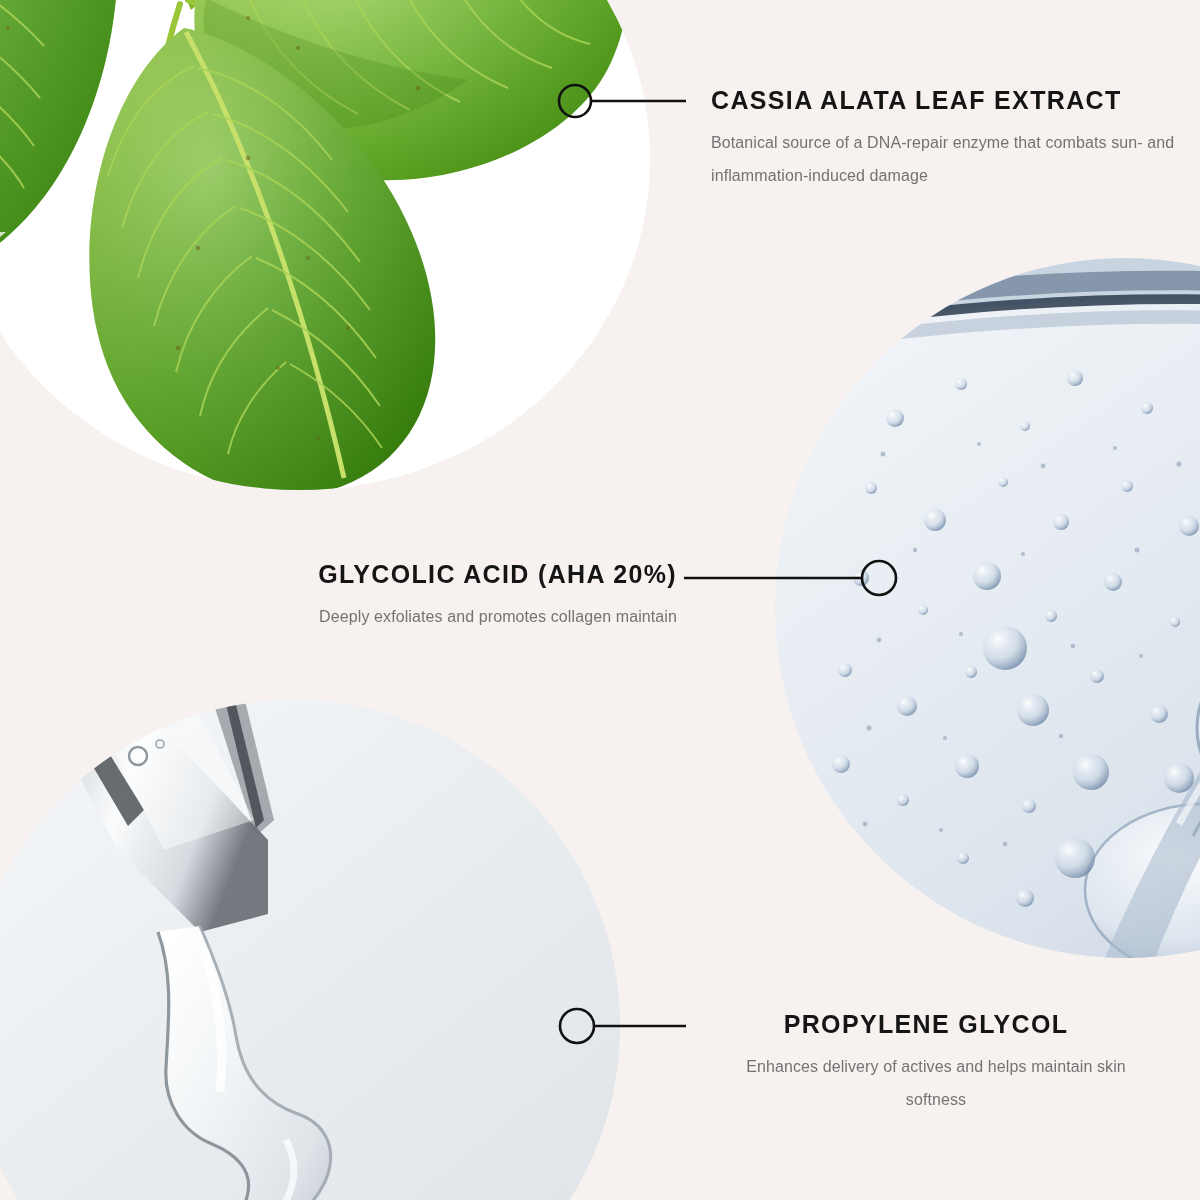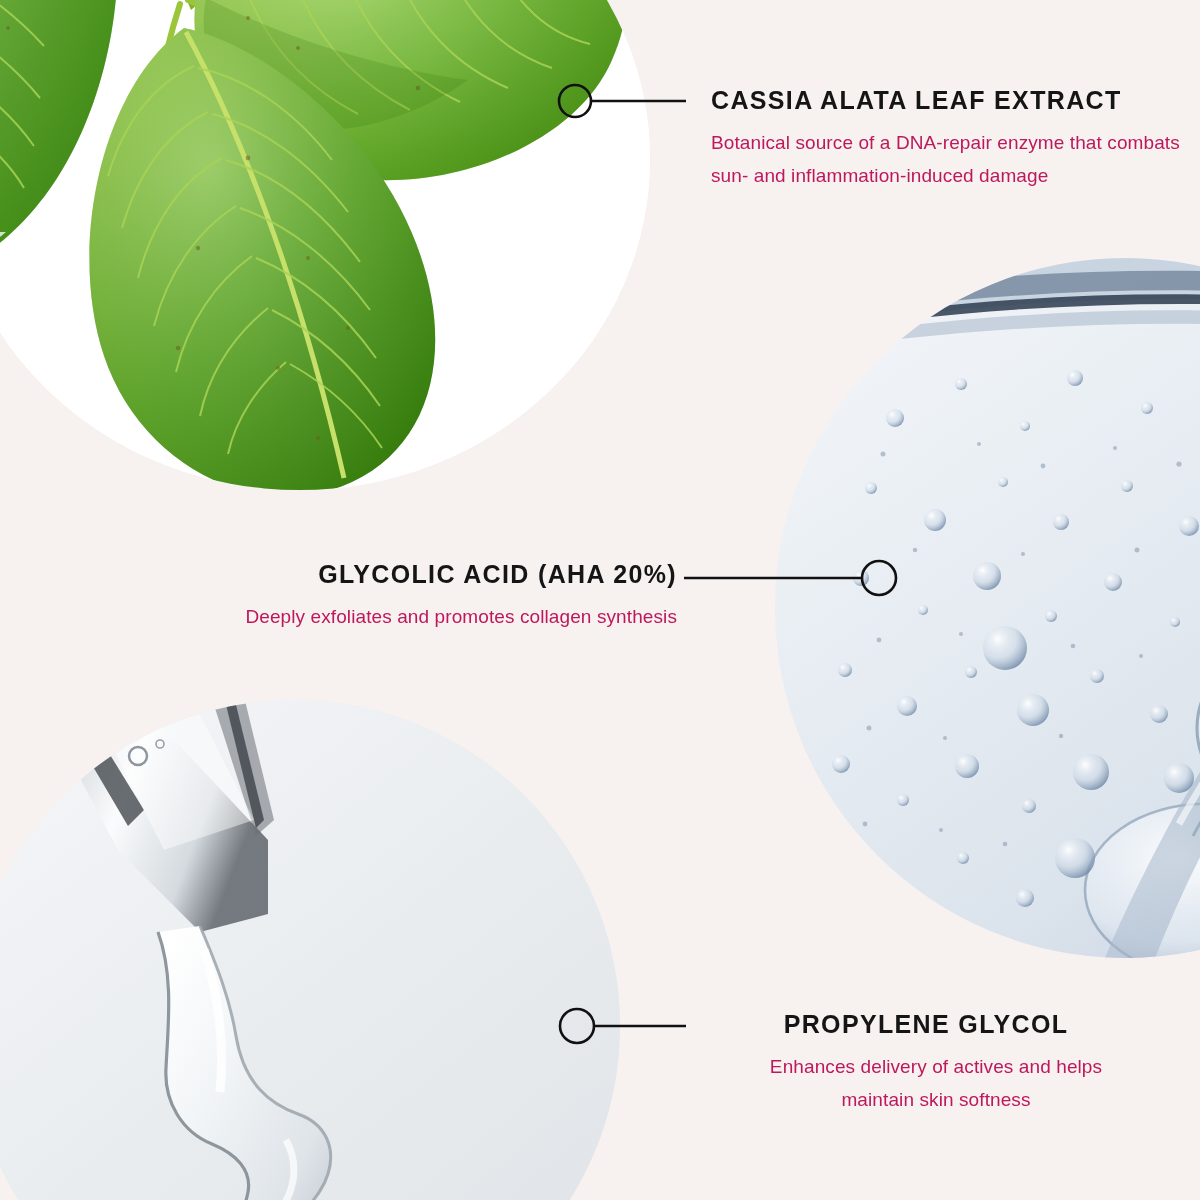--- a/index.html
+++ b/index.html
@@ -33,23 +33,23 @@
   .callout{position:absolute;}
   .c-title{
     font-weight:bold;
     font-size:25px;
     letter-spacing:1.35px;
     color:#151515;
     line-height:1.15;
     white-space:nowrap;
   }
   .c-desc{
-    font-size:19px;
+    font-size:16px;
     line-height:33px;
-    color:#be185d;
+    color:#737373;
     letter-spacing:0.1px;
   }
 
   #callout-cassia{left:711px;top:86px;width:470px;text-align:left;}
   #callout-cassia .c-desc{margin-top:11px;}
 
   #callout-glycolic{left:72px;top:560px;width:605px;text-align:right;}
   #callout-glycolic .c-desc{margin-top:11px;white-space:nowrap;}
 
   #callout-propylene{left:711px;top:1010px;width:430px;text-align:center;}
@@ -410,21 +410,21 @@
     </g>
   </svg>
 
   <div class="callout" id="callout-cassia">
     <div class="c-title">CASSIA ALATA LEAF EXTRACT</div>
     <div class="c-desc">Botanical source of a DNA-repair enzyme that combats sun- and inflammation-induced damage</div>
   </div>
 
   <div class="callout" id="callout-glycolic">
     <div class="c-title">GLYCOLIC ACID (AHA 20%)</div>
-    <div class="c-desc">Deeply exfoliates and promotes collagen synthesis</div>
+    <div class="c-desc">Deeply exfoliates and promotes collagen maintain</div>
   </div>
 
   <div class="callout" id="callout-propylene">
     <div class="c-title">PROPYLENE GLYCOL</div>
     <div class="c-desc">Enhances delivery of actives and helps maintain skin softness</div>
   </div>
 
 </div>
 
 </body></html>

